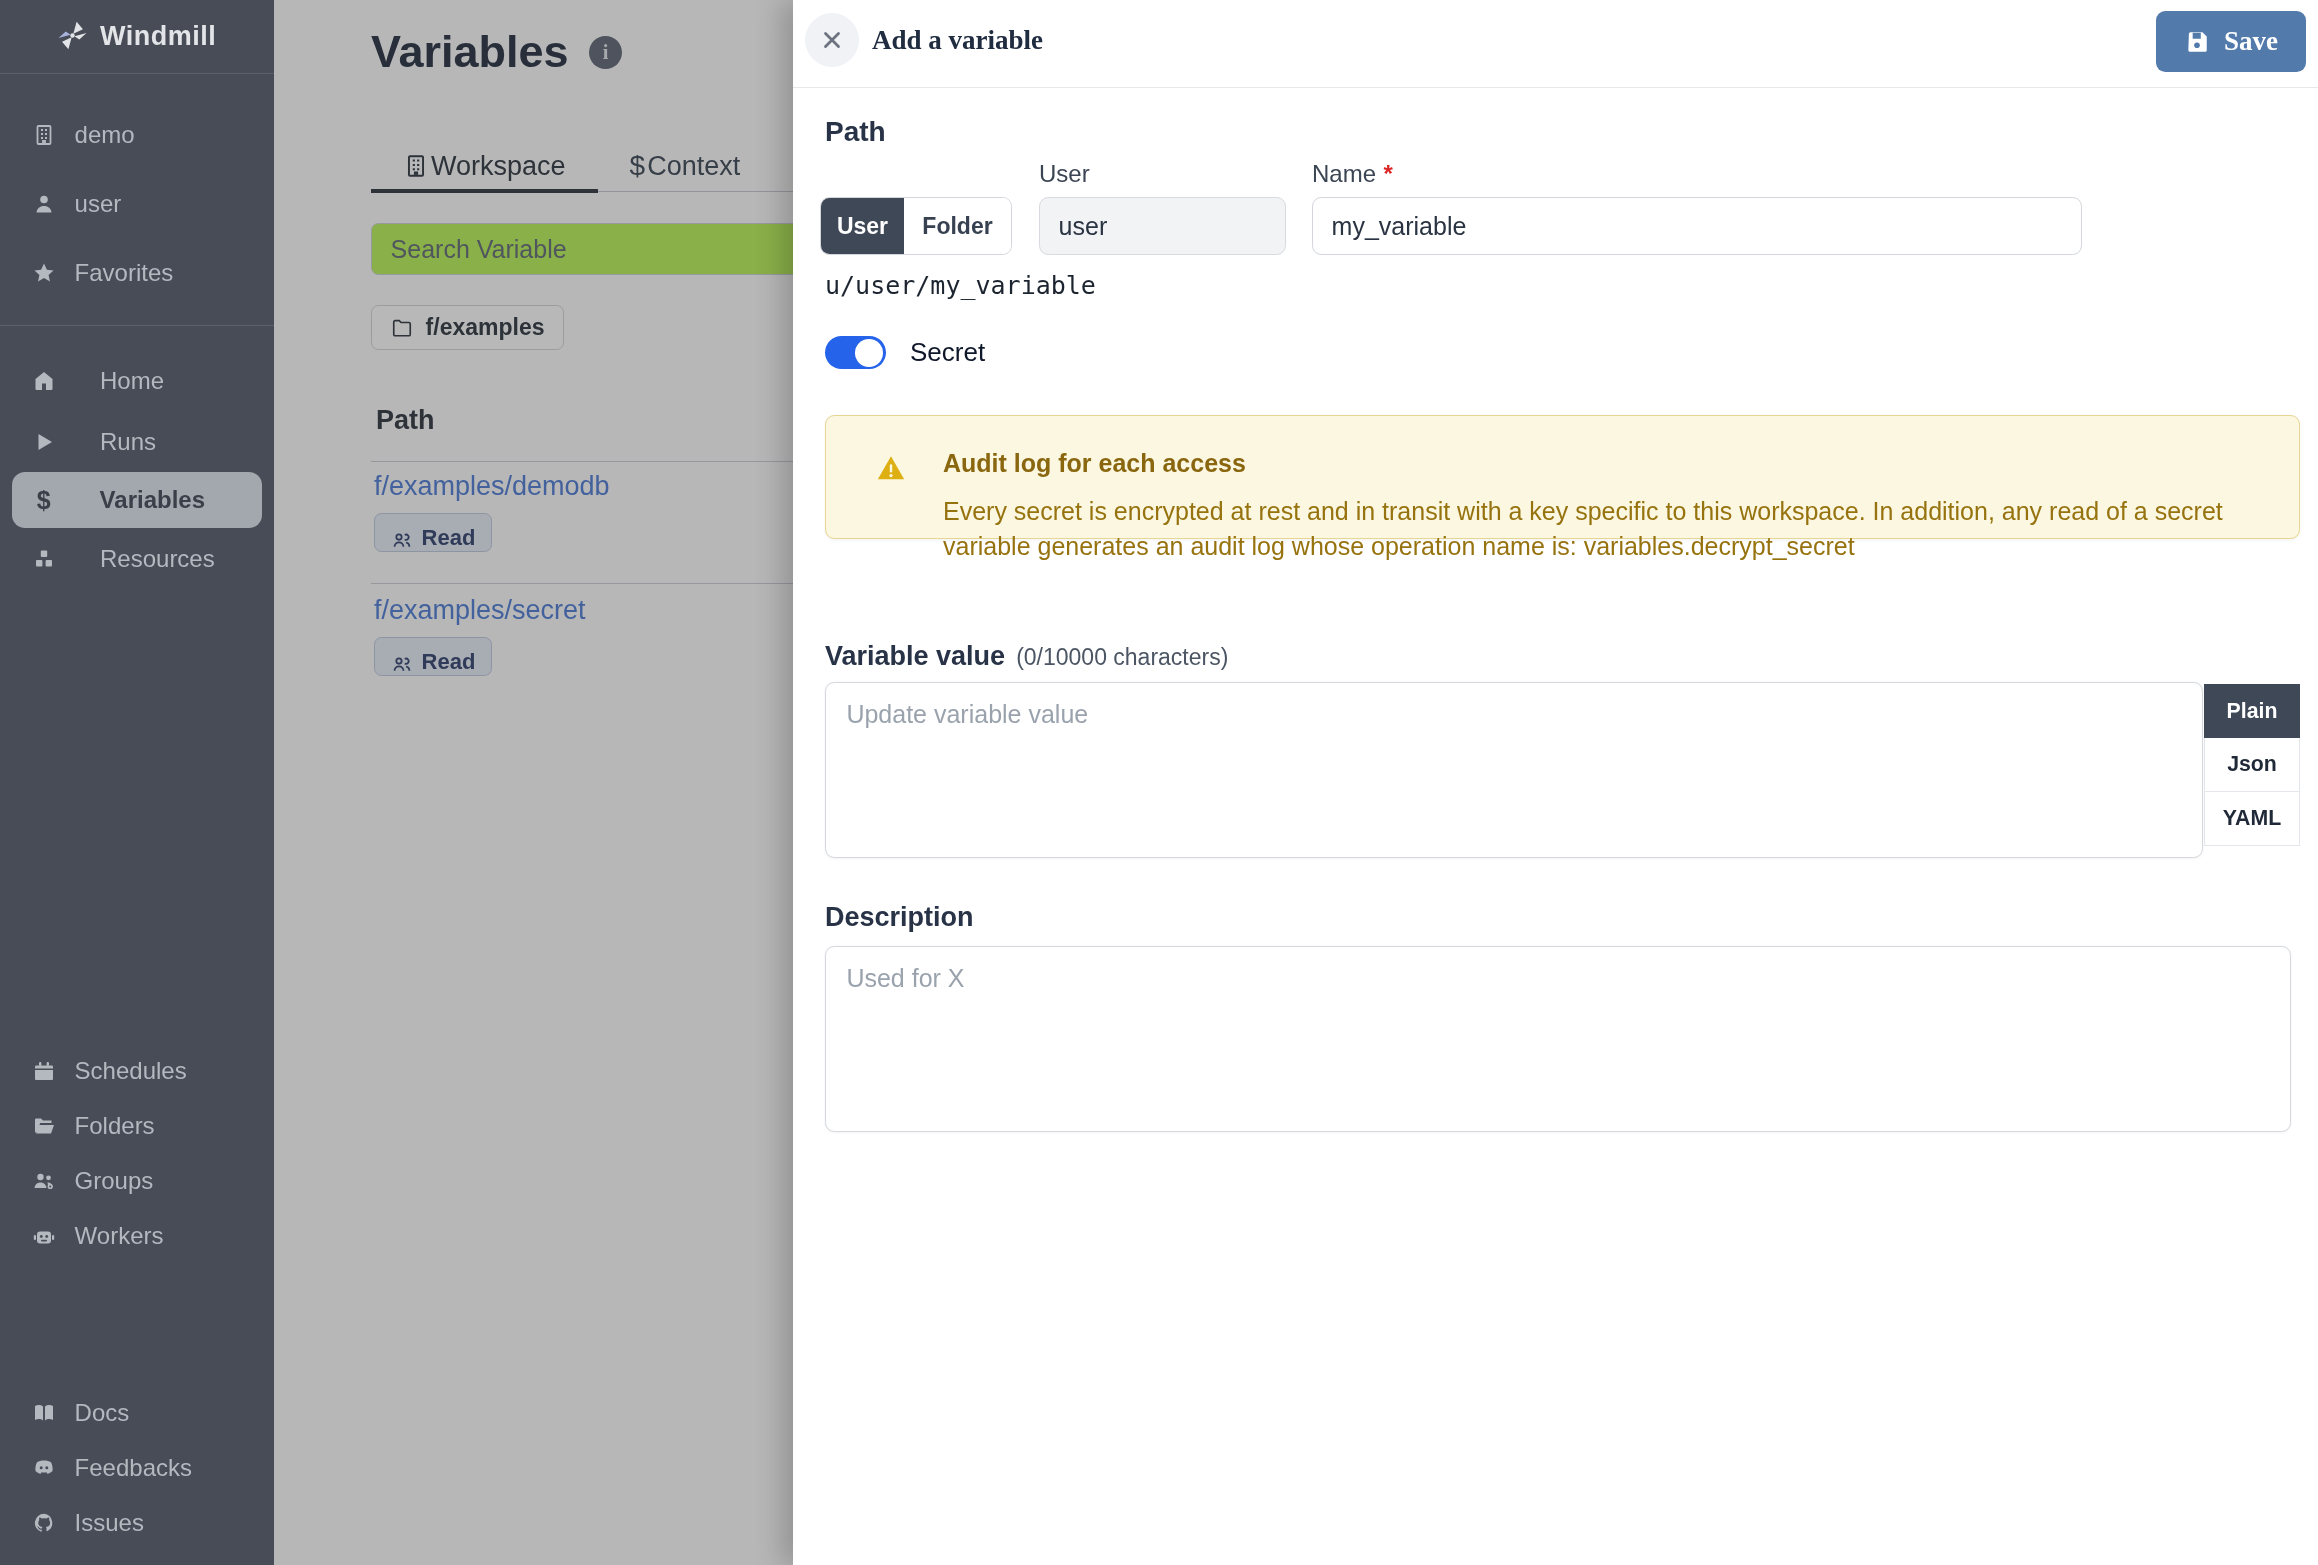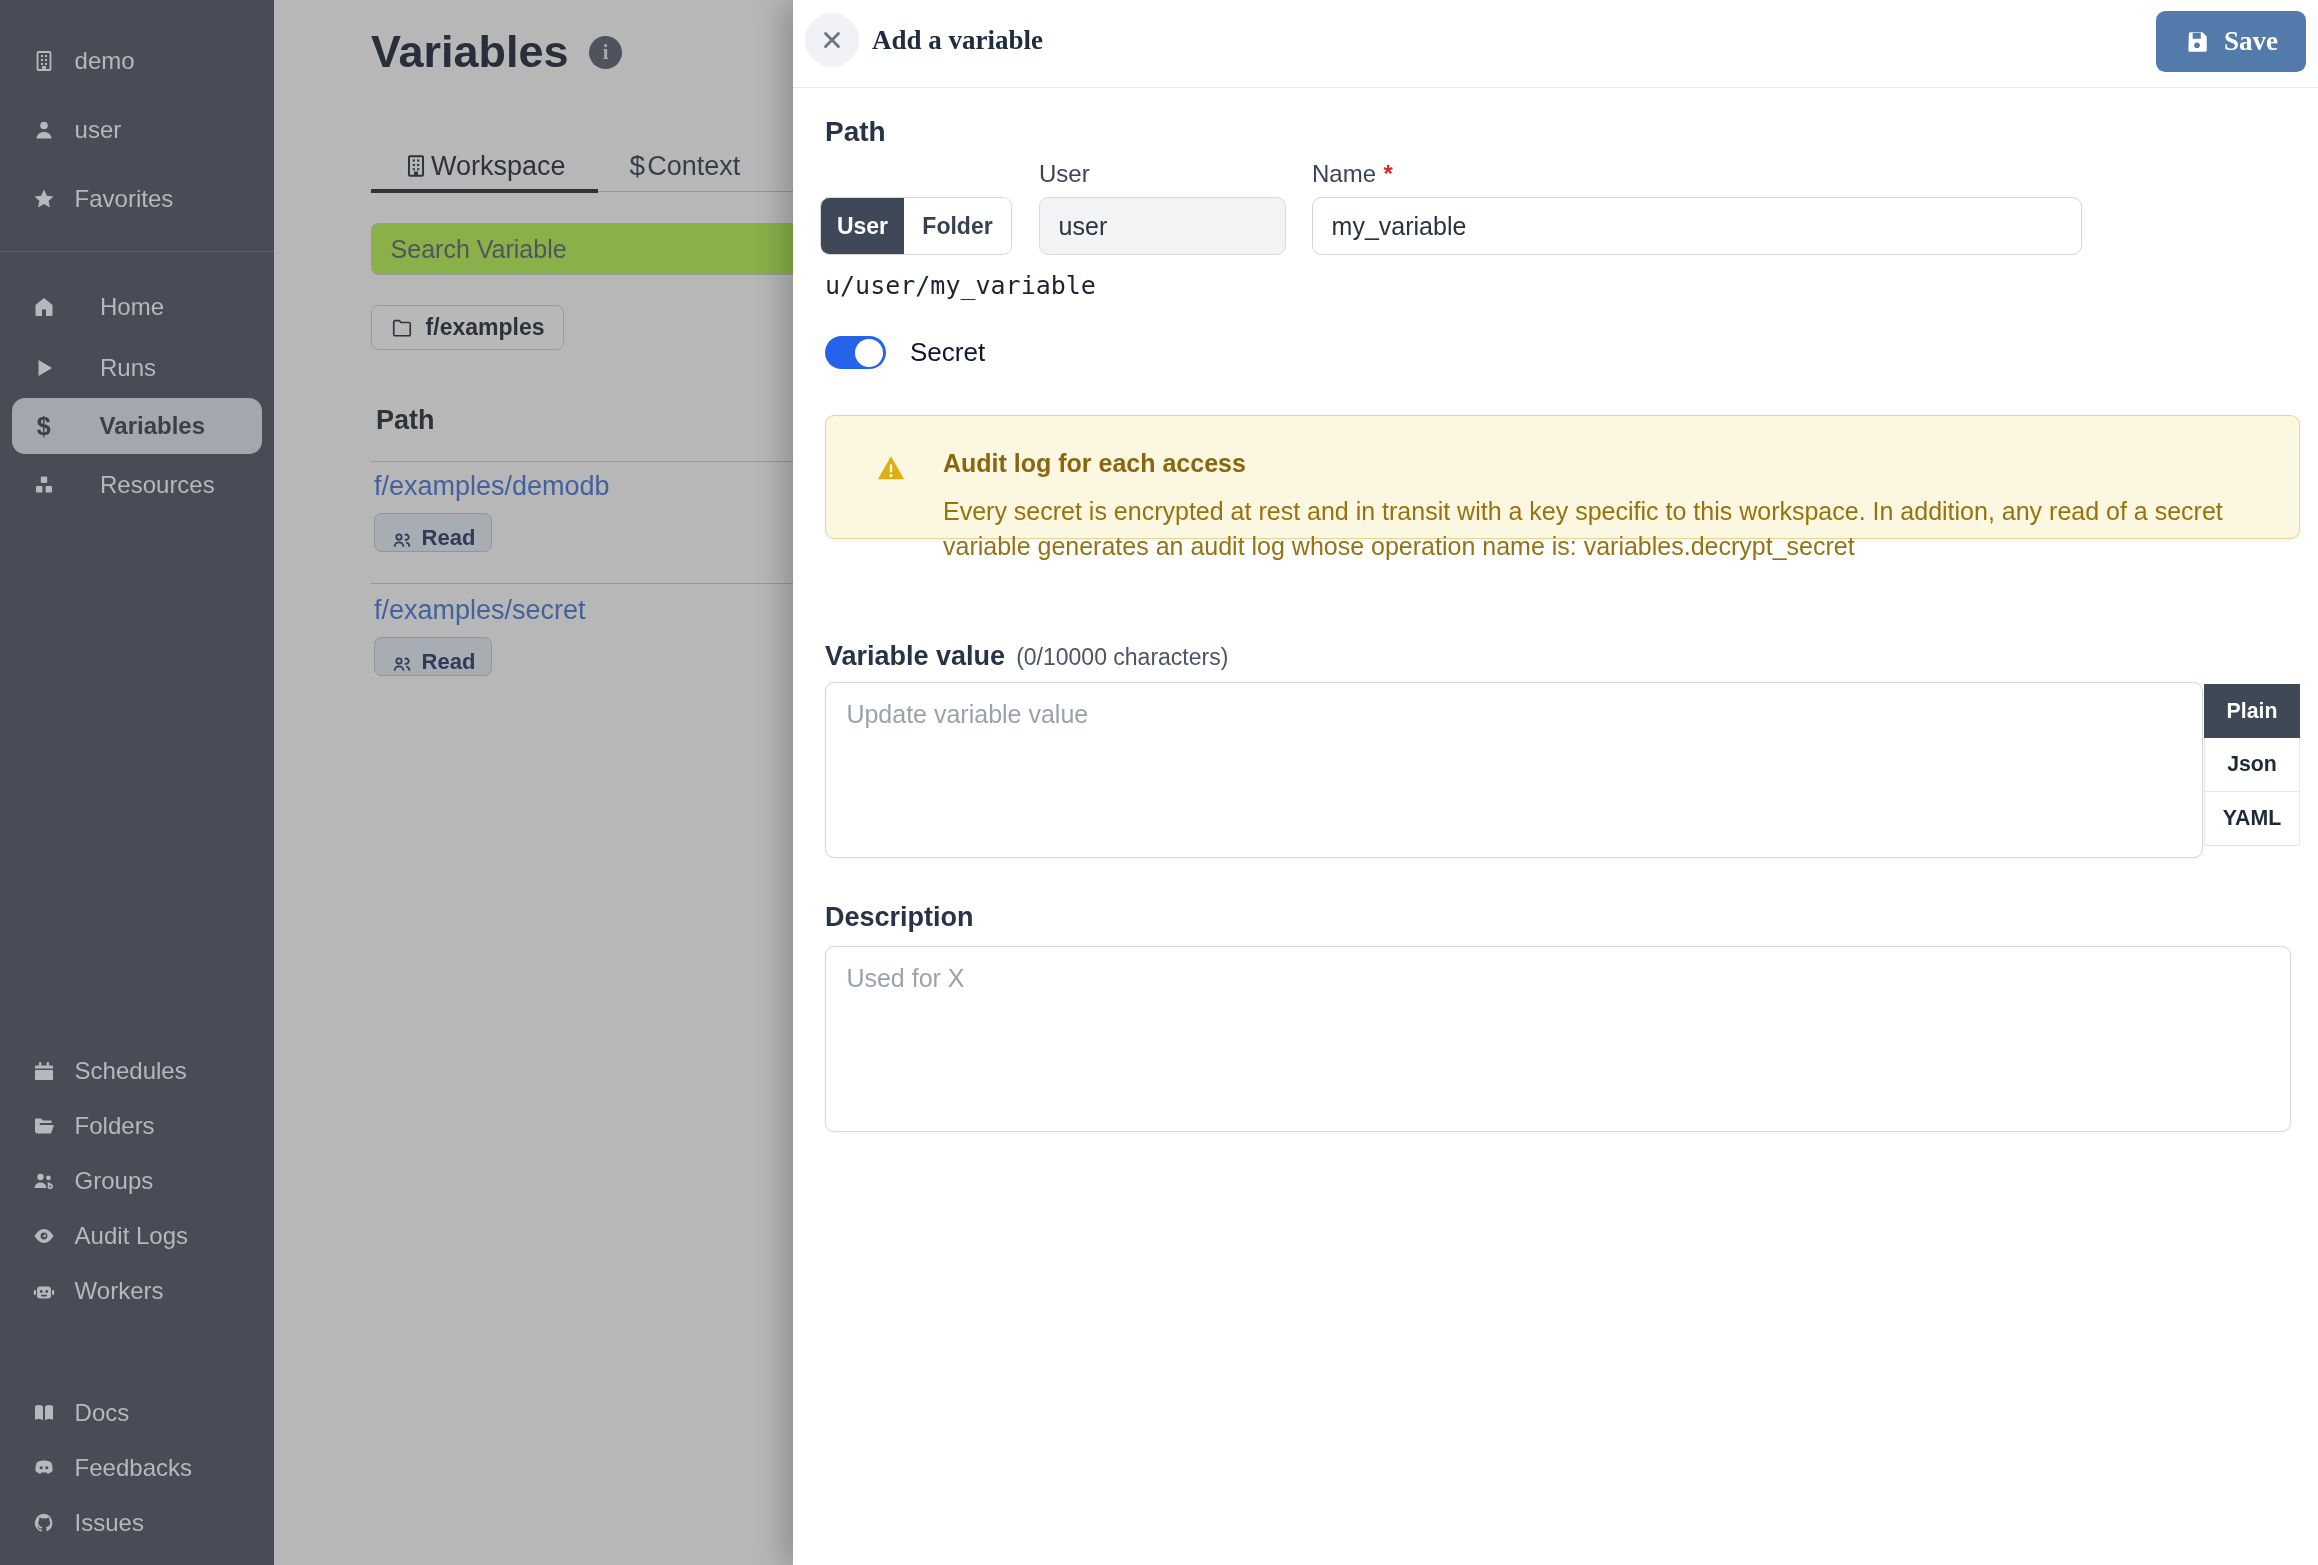--- a/index.html
+++ b/index.html
@@ -95,20 +95,34 @@
   .fmt-btn.active { background:#3f4857; color:#fff; border-color:#3f4857; }
   .h-desc { left:32px; top:902px; font-size:27px; }
   .ta-desc { left:32px; top:946px; width:1466px; height:186px; }
 </style>
 </head>
 <body>
 
 <div id="screen">
 
   <nav class="sidebar">
+    <div class="logo-row">
+      <span>
+        <svg width="33" height="33" viewBox="0 0 24 24">
+          <g fill="#e2e4e7">
+            <path d="M12.6 10.8L15 2l4.6 5.4z"></path>
+            <path d="M13.4 12.6l8.8-2.4-5.3 4.7z"></path>
+            <path d="M11.4 13.2L9 22l-4.6-5.4z"></path>
+          </g>
+          <path d="M10.6 11.4L1.8 13.8l5.3-4.7z" fill="#a9b2dd"></path>
+          <circle cx="12" cy="12" r="1.6" fill="#e2e4e7"></circle>
+        </svg>
+      </span>
+      <span class="logo-text">Windmill</span>
+    </div>
 
     <div class="side-section sec1">
       <div class="side-item">
         <span class="si-icon">
           <svg viewBox="0 0 24 24" fill="none" stroke="#b4b8bf" stroke-width="1.8">
               <rect x="5.5" y="3" width="13" height="18" rx="1"></rect>
               <path d="M9 7h2M13 7h2M9 11h2M13 11h2M9 15h2M13 15h2M11 21v-3h2v3"></path>
             </svg>
         </span>
         <span class="si-label">demo</span>
@@ -191,30 +205,20 @@
           <svg viewBox="0 0 24 24" fill="#b4b8bf">
               <circle cx="8.5" cy="8" r="3.2"></circle>
               <path d="M2.5 19c.3-3.4 2.8-5.5 6-5.5s5.7 2.1 6 5.5z"></path>
               <circle cx="16.5" cy="8.8" r="2.4"></circle>
               <path d="M15.5 13.2c2.8.1 4.7 1.9 5 4.8h-4.2z"></path>
               <circle cx="18.2" cy="17.4" r="2.6"></circle>
               <circle cx="18.2" cy="17.4" r="1" fill="#474c56"></circle>
             </svg>
         </span>
         <span class="si-label">Groups</span>
-      </div>
-      <div class="side-item">
-        <span class="si-icon">
-          <svg viewBox="0 0 24 24" fill="#b4b8bf">
-              <path d="M12 5C6.5 5 2.5 12 2.5 12S6.5 19 12 19s9.5-7 9.5-7S17.5 5 12 5z"></path>
-              <circle cx="12" cy="12" r="3.4" fill="#474c56"></circle>
-              <path d="M13.5 10.2a1.6 1.6 0 1 1-2.3 2.2c.2-1.3 1-2.1 2.3-2.2z" fill="#b4b8bf"></path>
-            </svg>
-        </span>
-        <span class="si-label">Audit Logs</span>
       </div>
       <div class="side-item">
         <span class="si-icon">
           <svg viewBox="0 0 24 24" fill="#b4b8bf">
               <rect x="5" y="7.5" width="14" height="12" rx="3"></rect>
               <rect x="1.8" y="11" width="2.2" height="5" rx="1.1"></rect>
               <rect x="20" y="11" width="2.2" height="5" rx="1.1"></rect>
               <circle cx="9.3" cy="12.5" r="1.4" fill="#474c56"></circle>
               <circle cx="14.7" cy="12.5" r="1.4" fill="#474c56"></circle>
               <rect x="9" y="15.8" width="6" height="1.6" rx="0.8" fill="#474c56"></rect>

